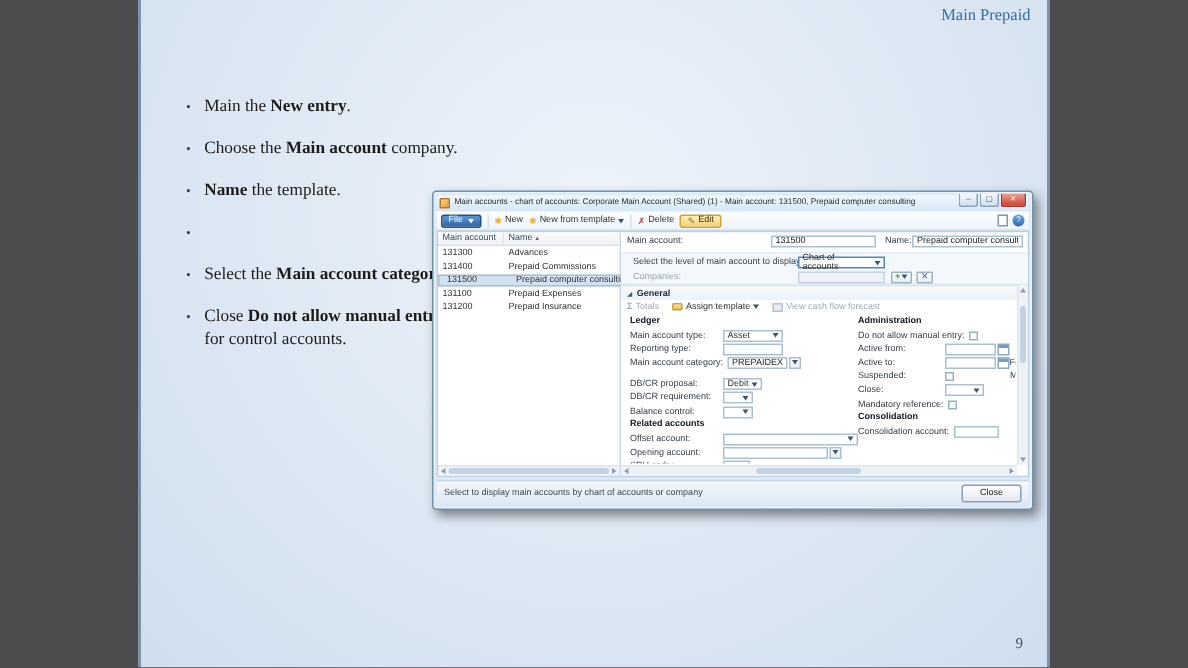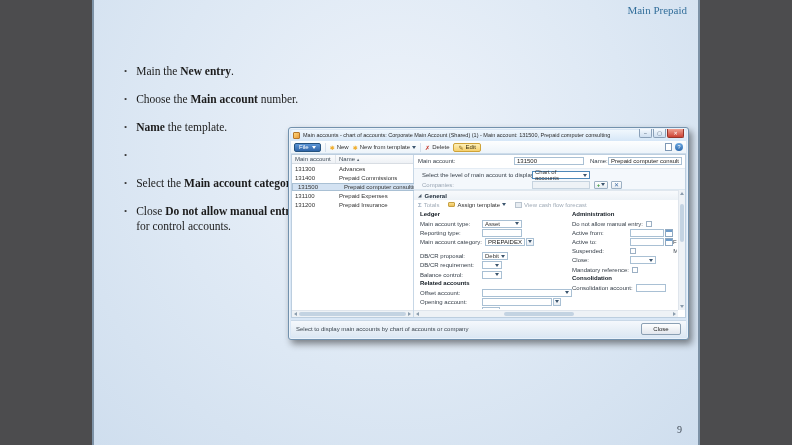--- a/index.html
+++ b/index.html
@@ -129,21 +129,21 @@
 
 <div class="slide">
   <div class="slide-header">Main Prepaid</div>
   <div class="bullets">
       <div class="bullet-item">
         <span class="marker">•</span>
         <span class="btext"><span>Main the </span><b>New entry</b><span>.</span></span>
       </div>
       <div class="bullet-item">
         <span class="marker">•</span>
-        <span class="btext"><span>Choose the </span><b>Main account</b><span> number.</span></span>
+        <span class="btext"><span>Choose the </span><b>Main account</b><span> company.</span></span>
       </div>
       <div class="bullet-item">
         <span class="marker">•</span>
         <span class="btext"><b>Name</b><span> the template.</span></span>
       </div>
       <div class="bullet-item">
         <span class="marker">•</span>
       </div>
       <div class="bullet-item">
         <span class="marker">•</span>

